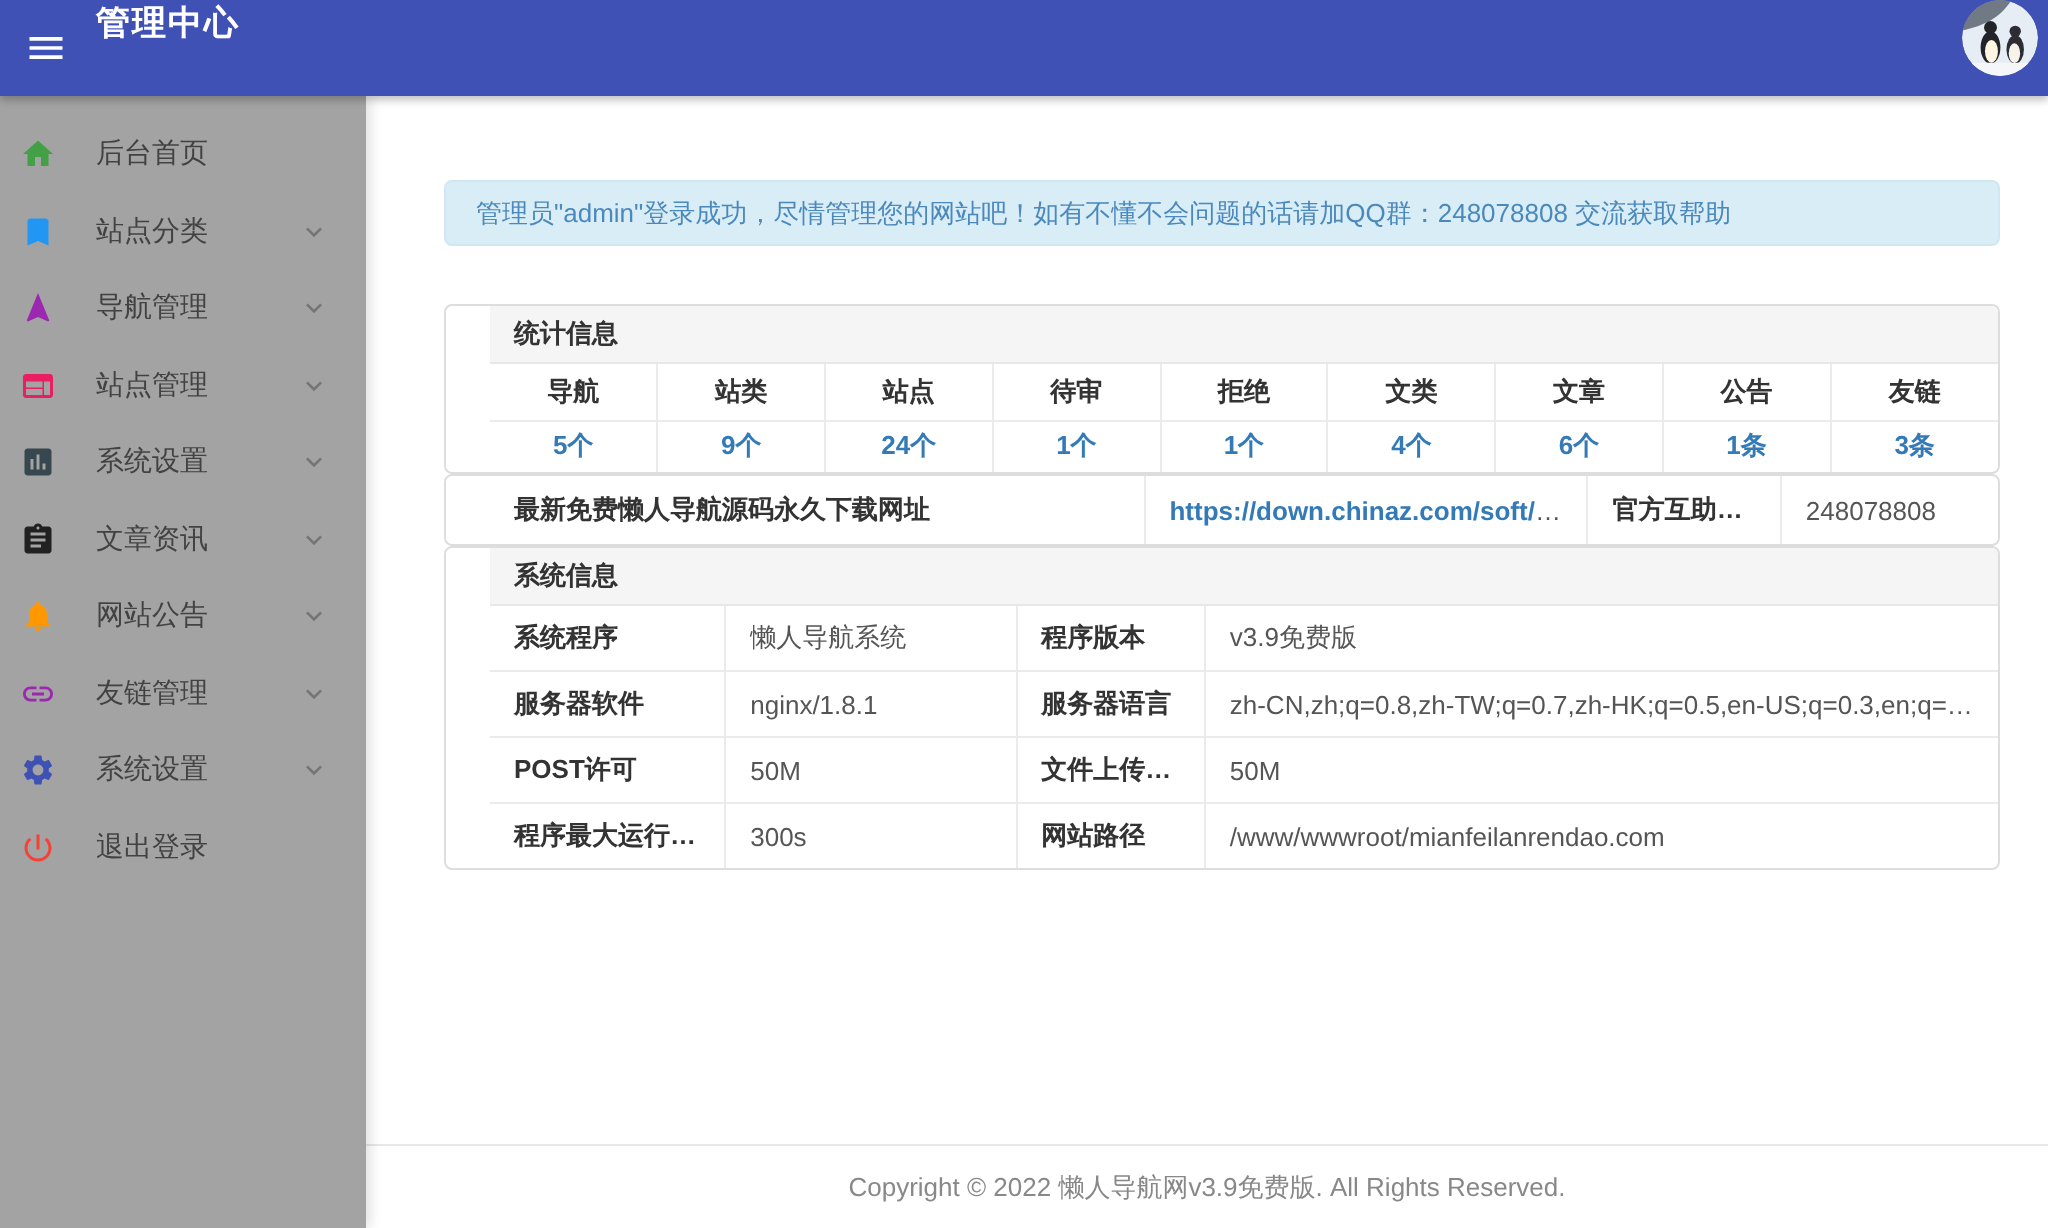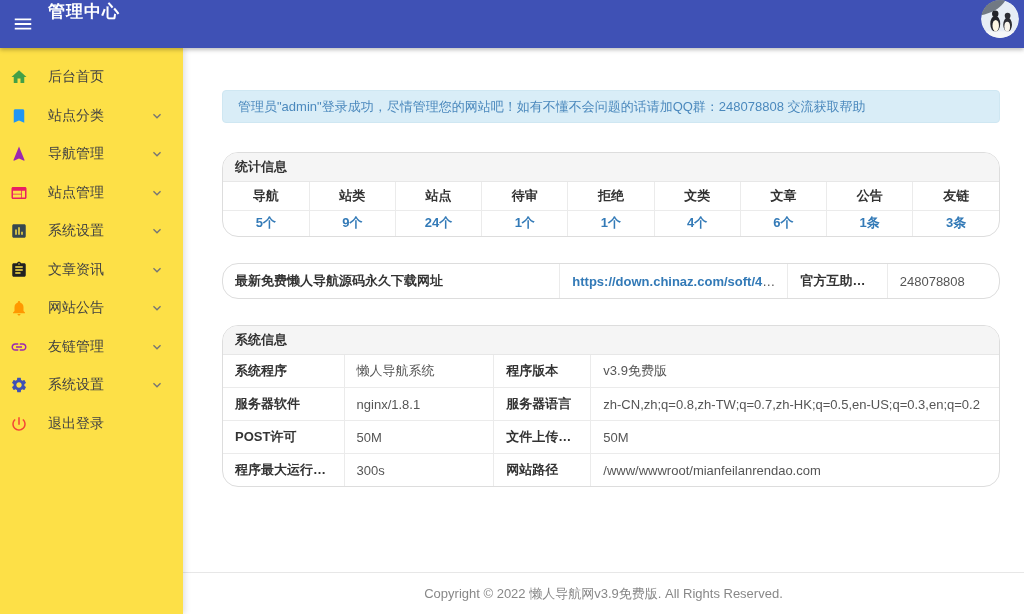--- a/index.html
+++ b/index.html
@@ -16,34 +16,34 @@
     font-family:"Liberation Sans","DejaVu Sans",sans-serif;}
   
   .topbar{height:48px;background:var(--topbar);display:flex;align-items:flex-start;
     color:#fff;box-shadow:0 2px 4px rgba(0,0,0,.25);position:relative;z-index:3;}
   .hamburger{width:46px;height:48px;display:flex;align-items:center;justify-content:center;cursor:pointer;}
   .topbar-title{font-size:17px;font-weight:bold;letter-spacing:1px;margin-left:2px;}
   .avatar{margin-left:auto;margin-right:5px;width:38px;height:38px;border-radius:50%;
     overflow:hidden;cursor:pointer;flex-shrink:0;}
   
   .layout{display:flex;height:566px;}
-  .sidebar{width:183px;background:#fde047;box-shadow:2px 0 6px rgba(0,0,0,.13);
+  .sidebar{width:183px;background:#a3a3a3;box-shadow:2px 0 6px rgba(0,0,0,.13);
     z-index:2;padding-top:10px;flex-shrink:0;}
   .side-item{height:38.5px;display:flex;align-items:center;padding:0 18px 0 10px;cursor:pointer;}
   .side-icon{width:18px;height:18px;display:flex;align-items:center;}
   .side-label{margin-left:20px;font-size:14px;color:#424242;flex:1;}
   .side-chevron{width:16px;height:16px;display:flex;align-items:center;}
   .main{flex:1;background:#fff;display:flex;flex-direction:column;overflow:hidden;}
   .content{padding:42px 24px 0 39px;flex:1;}
   
   .alert{background:var(--alert-bg);border:1px solid #cfe7f2;border-radius:4px;
     color:var(--alert-text);font-size:13px;height:33px;line-height:31px;
     padding:0 15px;margin-bottom:29px;}
   
-  .panel{border:1px solid var(--panel-border);border-radius:16px;margin-bottom:26px;overflow:hidden;}
+  .panel{border:1px solid var(--panel-border);border-radius:4px;overflow:hidden;padding-left:22px;}
   .panel-header{background:var(--header-bg);border-bottom:1px solid #e7e7e7;
     padding:5px 12px;font-size:13px;color:#333;font-weight:bold;}
   table{width:100%;border-collapse:collapse;font-size:13px;table-layout:fixed;}
   th,td{border:1px solid var(--cell-border);}
   tr > *:first-child{border-left:none;}
   tr > *:last-child{border-right:none;}
   tr:first-child > *{border-top:none;}
   tr:last-child > *{border-bottom:none;}
   .stats-table th{font-weight:bold;color:#333;text-align:center;height:28px;}
   .stats-table td{text-align:center;height:26px;}

